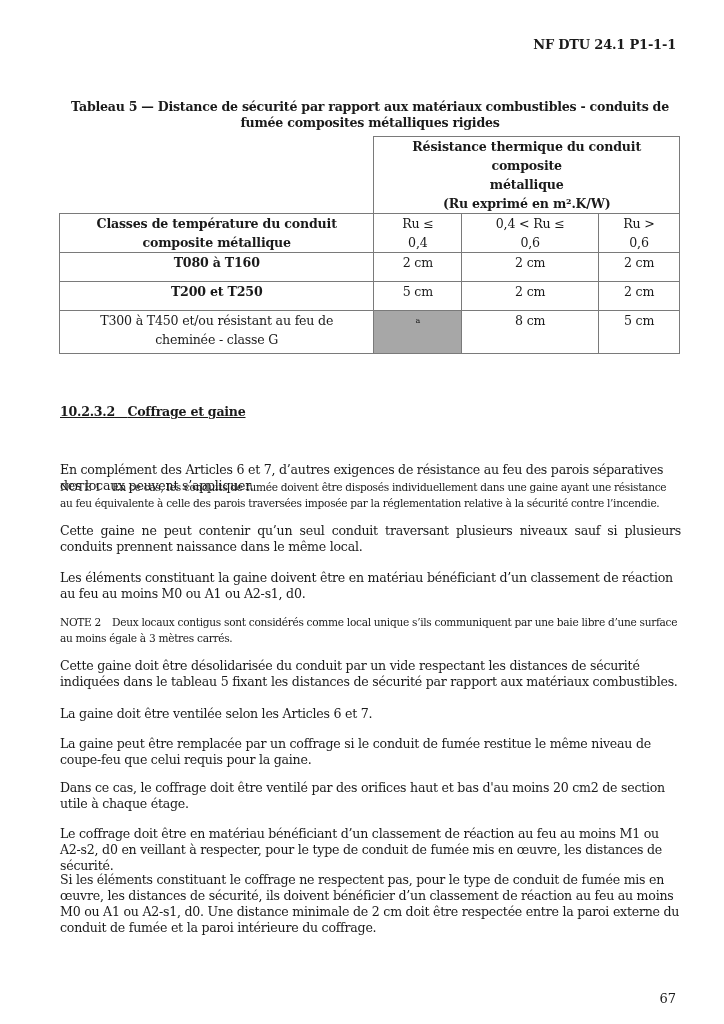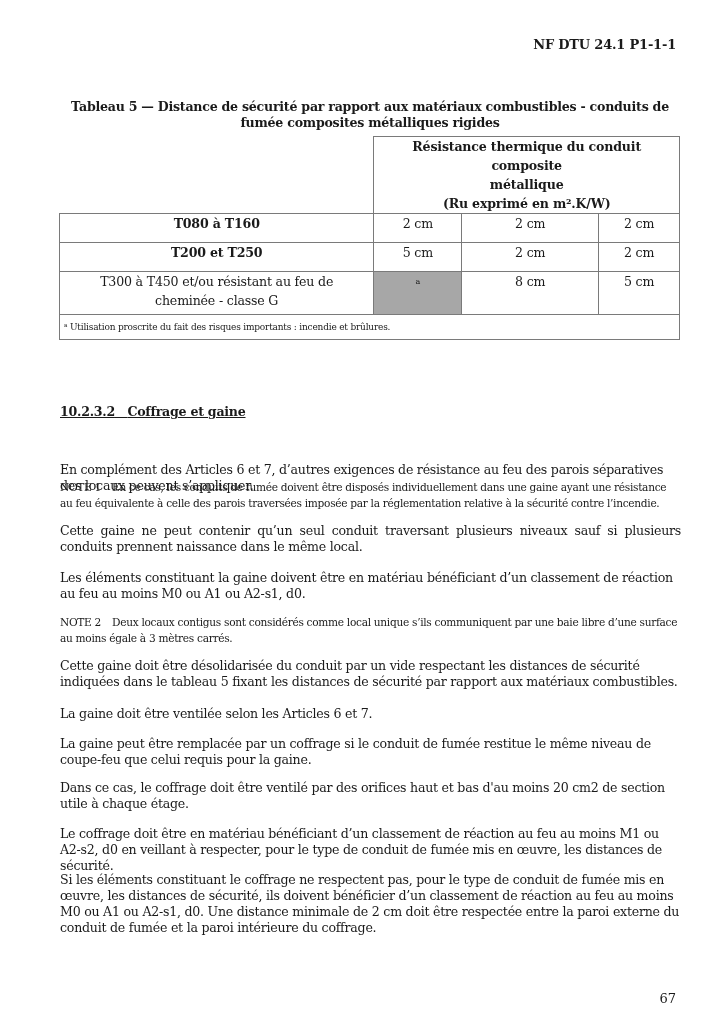--- a/index.html
+++ b/index.html
@@ -62,40 +62,43 @@
   </colgroup>
   <tbody>
       <tr class="row-head">
     <td class="empty"></td>
     <td colspan="3" class="bold">
       <div>Résistance thermique du conduit composite</div>
       <div>métallique</div>
       <div>(Ru exprimé en m².K/W)</div>
     </td>
   </tr>
+  <tr class="row-head2">
+    <td class="bold">Classes de température du conduit composite métallique</td>
+    <td>Ru ≤ 0,4</td>
+    <td>0,4 &lt; Ru ≤ 0,6</td>
+    <td>Ru &gt; 0,6</td>
+  </tr>
   <tr class="row">
     <td class="bold">T080 à T160</td>
     <td>2 cm</td>
     <td>2 cm</td>
     <td>2 cm</td>
   </tr>
   <tr class="row">
     <td class="bold">T200 et T250</td>
     <td>5 cm</td>
     <td>2 cm</td>
     <td>2 cm</td>
   </tr>
   <tr class="row3">
     <td>T300 à T450 et/ou résistant au feu de cheminée - classe G</td>
     <td class="forbidden" style="background: rgb(167, 167, 167);">a</td>
     <td>8 cm</td>
     <td>5 cm</td>
-  </tr>
-  <tr>
-    <td colspan="4" class="footnote">ᵃ Utilisation proscrite du fait des risques importants : incendie et brûlures.</td>
   </tr>
 </tbody>
   </table>
 
 <div class="section heading" style="top:404px;">
   <span>10.2.3.2</span>&nbsp;&nbsp;
   <span>Coffrage et gaine</span>
 </div>
 
 <div class="section" style="top:462px;">En complément des Articles 6 et 7, d’autres exigences de résistance au feu des parois séparatives des locaux peuvent s’appliquer.</div>

